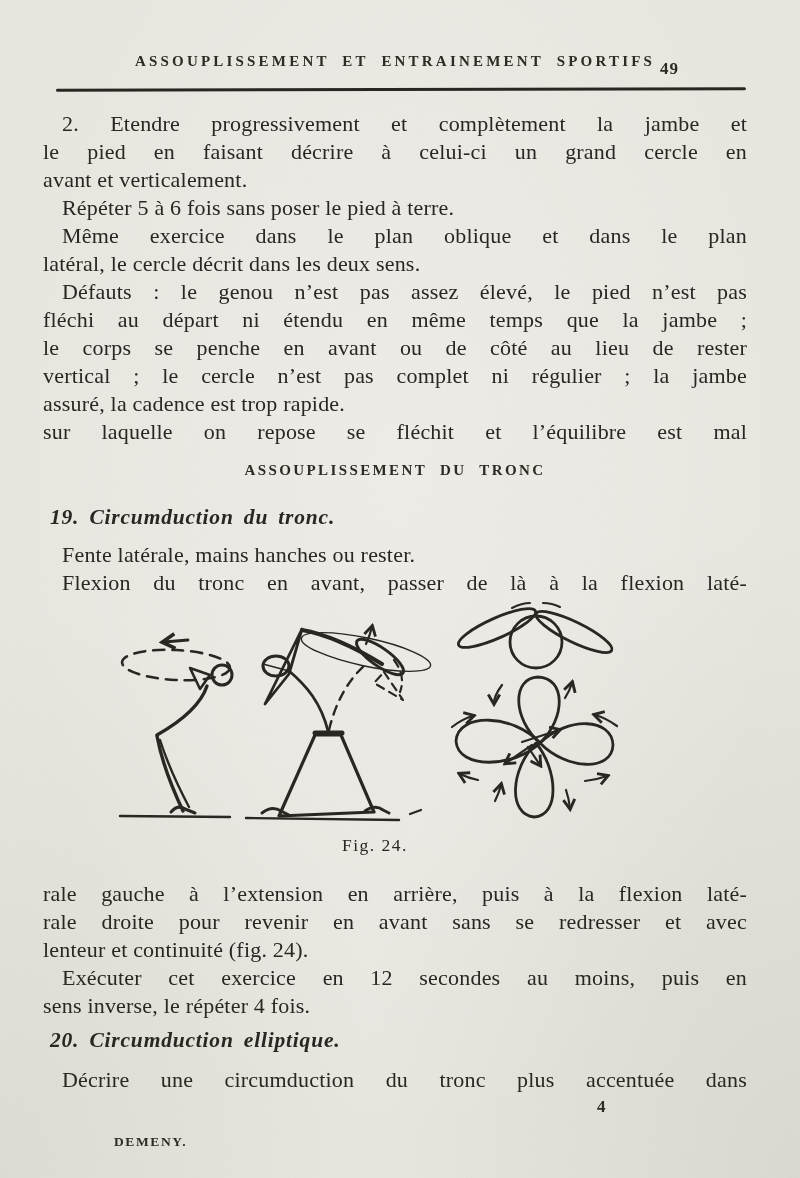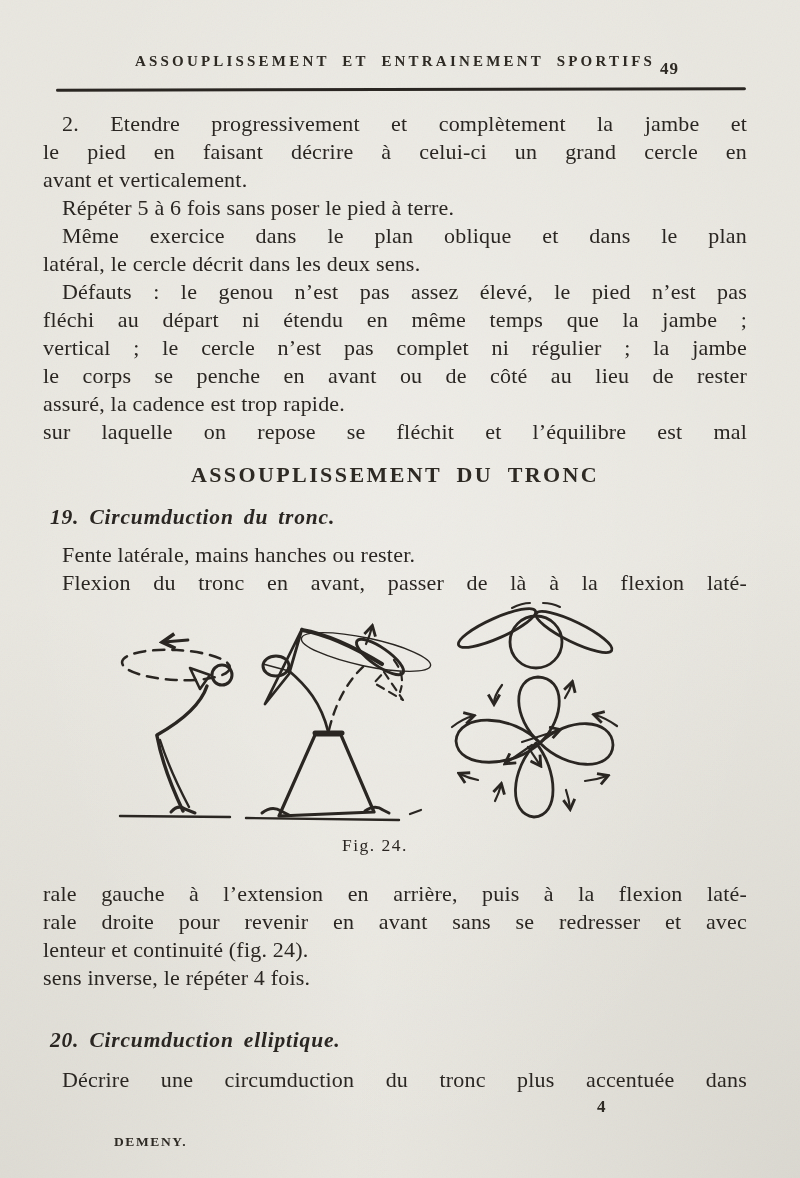--- a/index.html
+++ b/index.html
@@ -38,21 +38,21 @@
 
   .tb{position:absolute;left:43px;width:704px;font-size:22px;line-height:28px;
       letter-spacing:.2px;color:#2a2622;}
   .line{height:28px;white-space:nowrap;}
   .j{white-space:normal;text-align:justify;text-align-last:justify;}
   .ind{text-indent:19px;}
   .it{}
 
   .sechead{
     position:absolute;top:462px;left:43px;width:704px;text-align:center;
-    font-size:22px;font-weight:bold;letter-spacing:2.4px;word-spacing:7px;
+    font-size:15px;font-weight:bold;letter-spacing:2.4px;word-spacing:7px;
     color:#2e2a24;white-space:nowrap;
   }
   .exhead{
     position:absolute;left:50px;width:700px;
     font-size:21.5px;font-weight:bold;font-style:italic;
     letter-spacing:.8px;word-spacing:4px;color:#2a2622;white-space:nowrap;
   }
   .figwrap{position:absolute;top:602px;left:66px;width:660px;height:232px;}
   .figcap{
     position:absolute;top:835px;left:300px;width:150px;text-align:center;
@@ -95,22 +95,22 @@
   </div>
 
   <div class="tb" style="top:222px">
     <div class="line j ind">Même exercice dans le plan oblique et dans le plan</div>
     <div class="line">latéral, le cercle décrit dans les deux sens.</div>
   </div>
 
   <div class="tb" style="top:278px">
     <div class="line j ind"><span class="it">Défauts :</span><span> le genou n’est pas assez élevé, le pied n’est pas</span></div>
     <div class="line j">fléchi au départ ni étendu en même temps que la jambe ;</div>
+    <div class="line j">le corps se penche en avant ou de côté au lieu de rester</div>
     <div class="line j">vertical ; le cercle n’est pas complet ni régulier ; la jambe</div>
-    <div class="line j">le corps se penche en avant ou de côté au lieu de rester</div>
     <div class="line">assuré, la cadence est trop rapide.</div>
     <div class="line j">sur laquelle on repose se fléchit et l’équilibre est mal</div>
   </div>
 
   <div class="sechead">ASSOUPLISSEMENT DU TRONC</div>
 
   <div class="exhead" style="top:505px">19. Circumduction du tronc.</div>
 
   <div class="tb" style="top:541px">
     <div class="line ind">Fente latérale, mains hanches ou rester.</div>
@@ -189,20 +189,21 @@
 
   <div class="figcap">Fig. 24.</div>
 
   <div class="tb" style="top:880px">
     <div class="line j">rale gauche à l’extension en arrière, puis à la flexion laté-</div>
     <div class="line j">rale droite pour revenir en avant sans se redresser et avec</div>
     <div class="line">lenteur et continuité (fig. 24).</div>
   </div>
 
   <div class="tb" style="top:964px">
+    <div class="line j ind">Exécuter cet exercice en 12 secondes au moins, puis en</div>
     <div class="line">sens inverse, le répéter 4 fois.</div>
   </div>
 
   <div class="exhead" style="top:1028px">20. Circumduction elliptique.</div>
 
   <div class="tb" style="top:1066px">
     <div class="line j ind">Décrire une circumduction du tronc plus accentuée dans</div>
   </div>
 
   <div class="ftr-author">DEMENY.</div>

